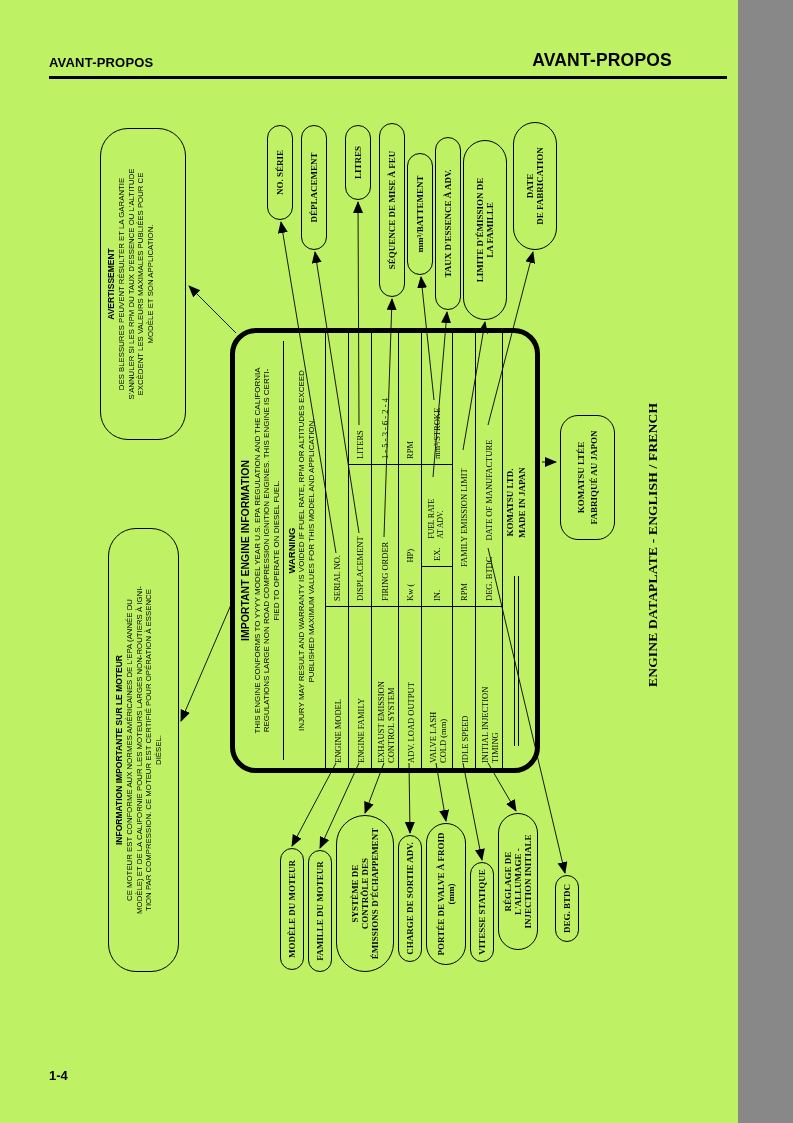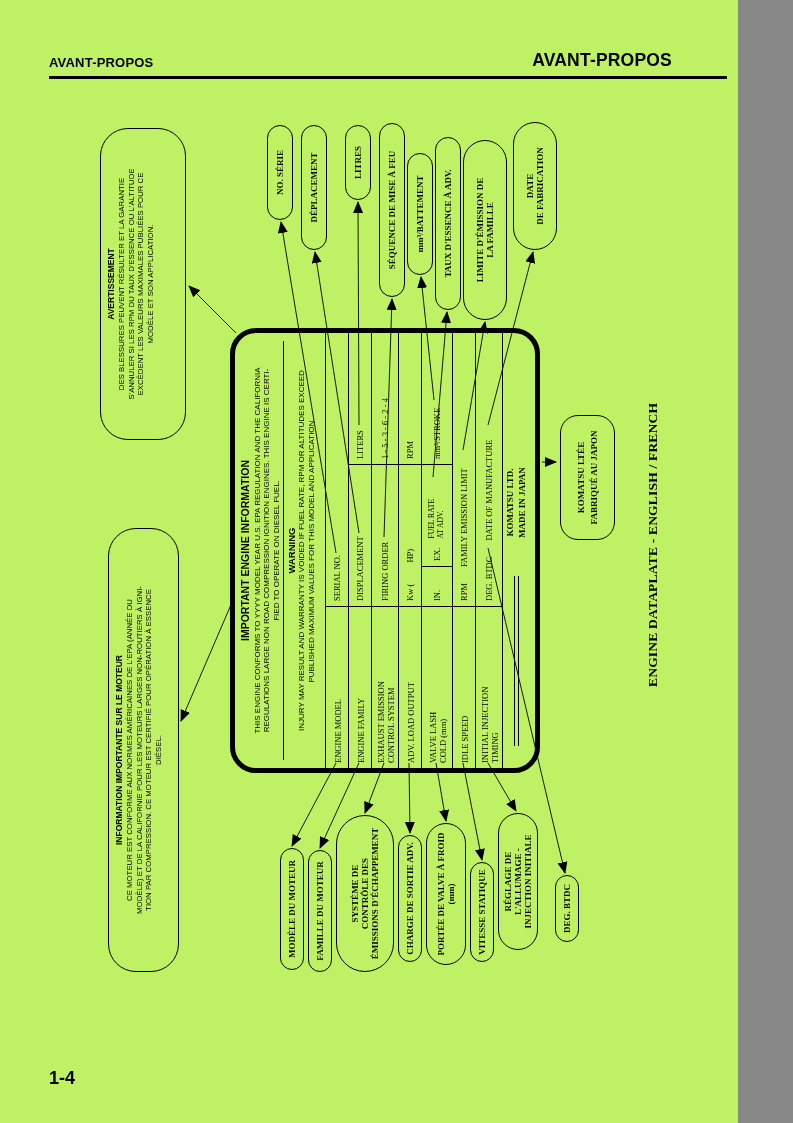--- a/index.html
+++ b/index.html
@@ -2,21 +2,21 @@
 <html><head>
 <meta charset="utf-8">
 <style>
   html,body{margin:0;padding:0;background:#888;}
   .page{position:relative;width:738px;height:1123px;background:#bef264;overflow:hidden;
         font-family:"Liberation Sans",sans-serif;color:#000;}
   
   .hdr-l{position:absolute;left:49px;top:55px;font-weight:bold;font-size:13px;letter-spacing:.2px;}
   .hdr-r{position:absolute;right:66px;top:50px;font-weight:bold;font-size:17.5px;letter-spacing:.2px;}
   .hdr-rule{position:absolute;left:49px;top:76px;width:678px;height:3px;background:#000;}
-  .footer{position:absolute;left:49px;top:1068px;font-weight:bold;font-size:18px;}
+  .footer{position:absolute;left:49px;top:1068px;font-weight:bold;font-size:13px;}
   .watermark{position:absolute;left:102px;top:459px;font-size:28.5px;letter-spacing:-.3px;
              color:#606060;z-index:1;white-space:nowrap;}
   
   .figure{position:absolute;left:95px;top:985px;width:875px;height:585px;
           transform:rotate(-90deg);transform-origin:0 0;z-index:2;}
   .figure *{box-sizing:border-box;}
   .pre{white-space:pre-line;}
   
   .note{position:absolute;border:1.5px solid #000;border-radius:28px;text-align:center;
         padding:5px 8px 3px;font-size:7.8px;line-height:1.24;}

